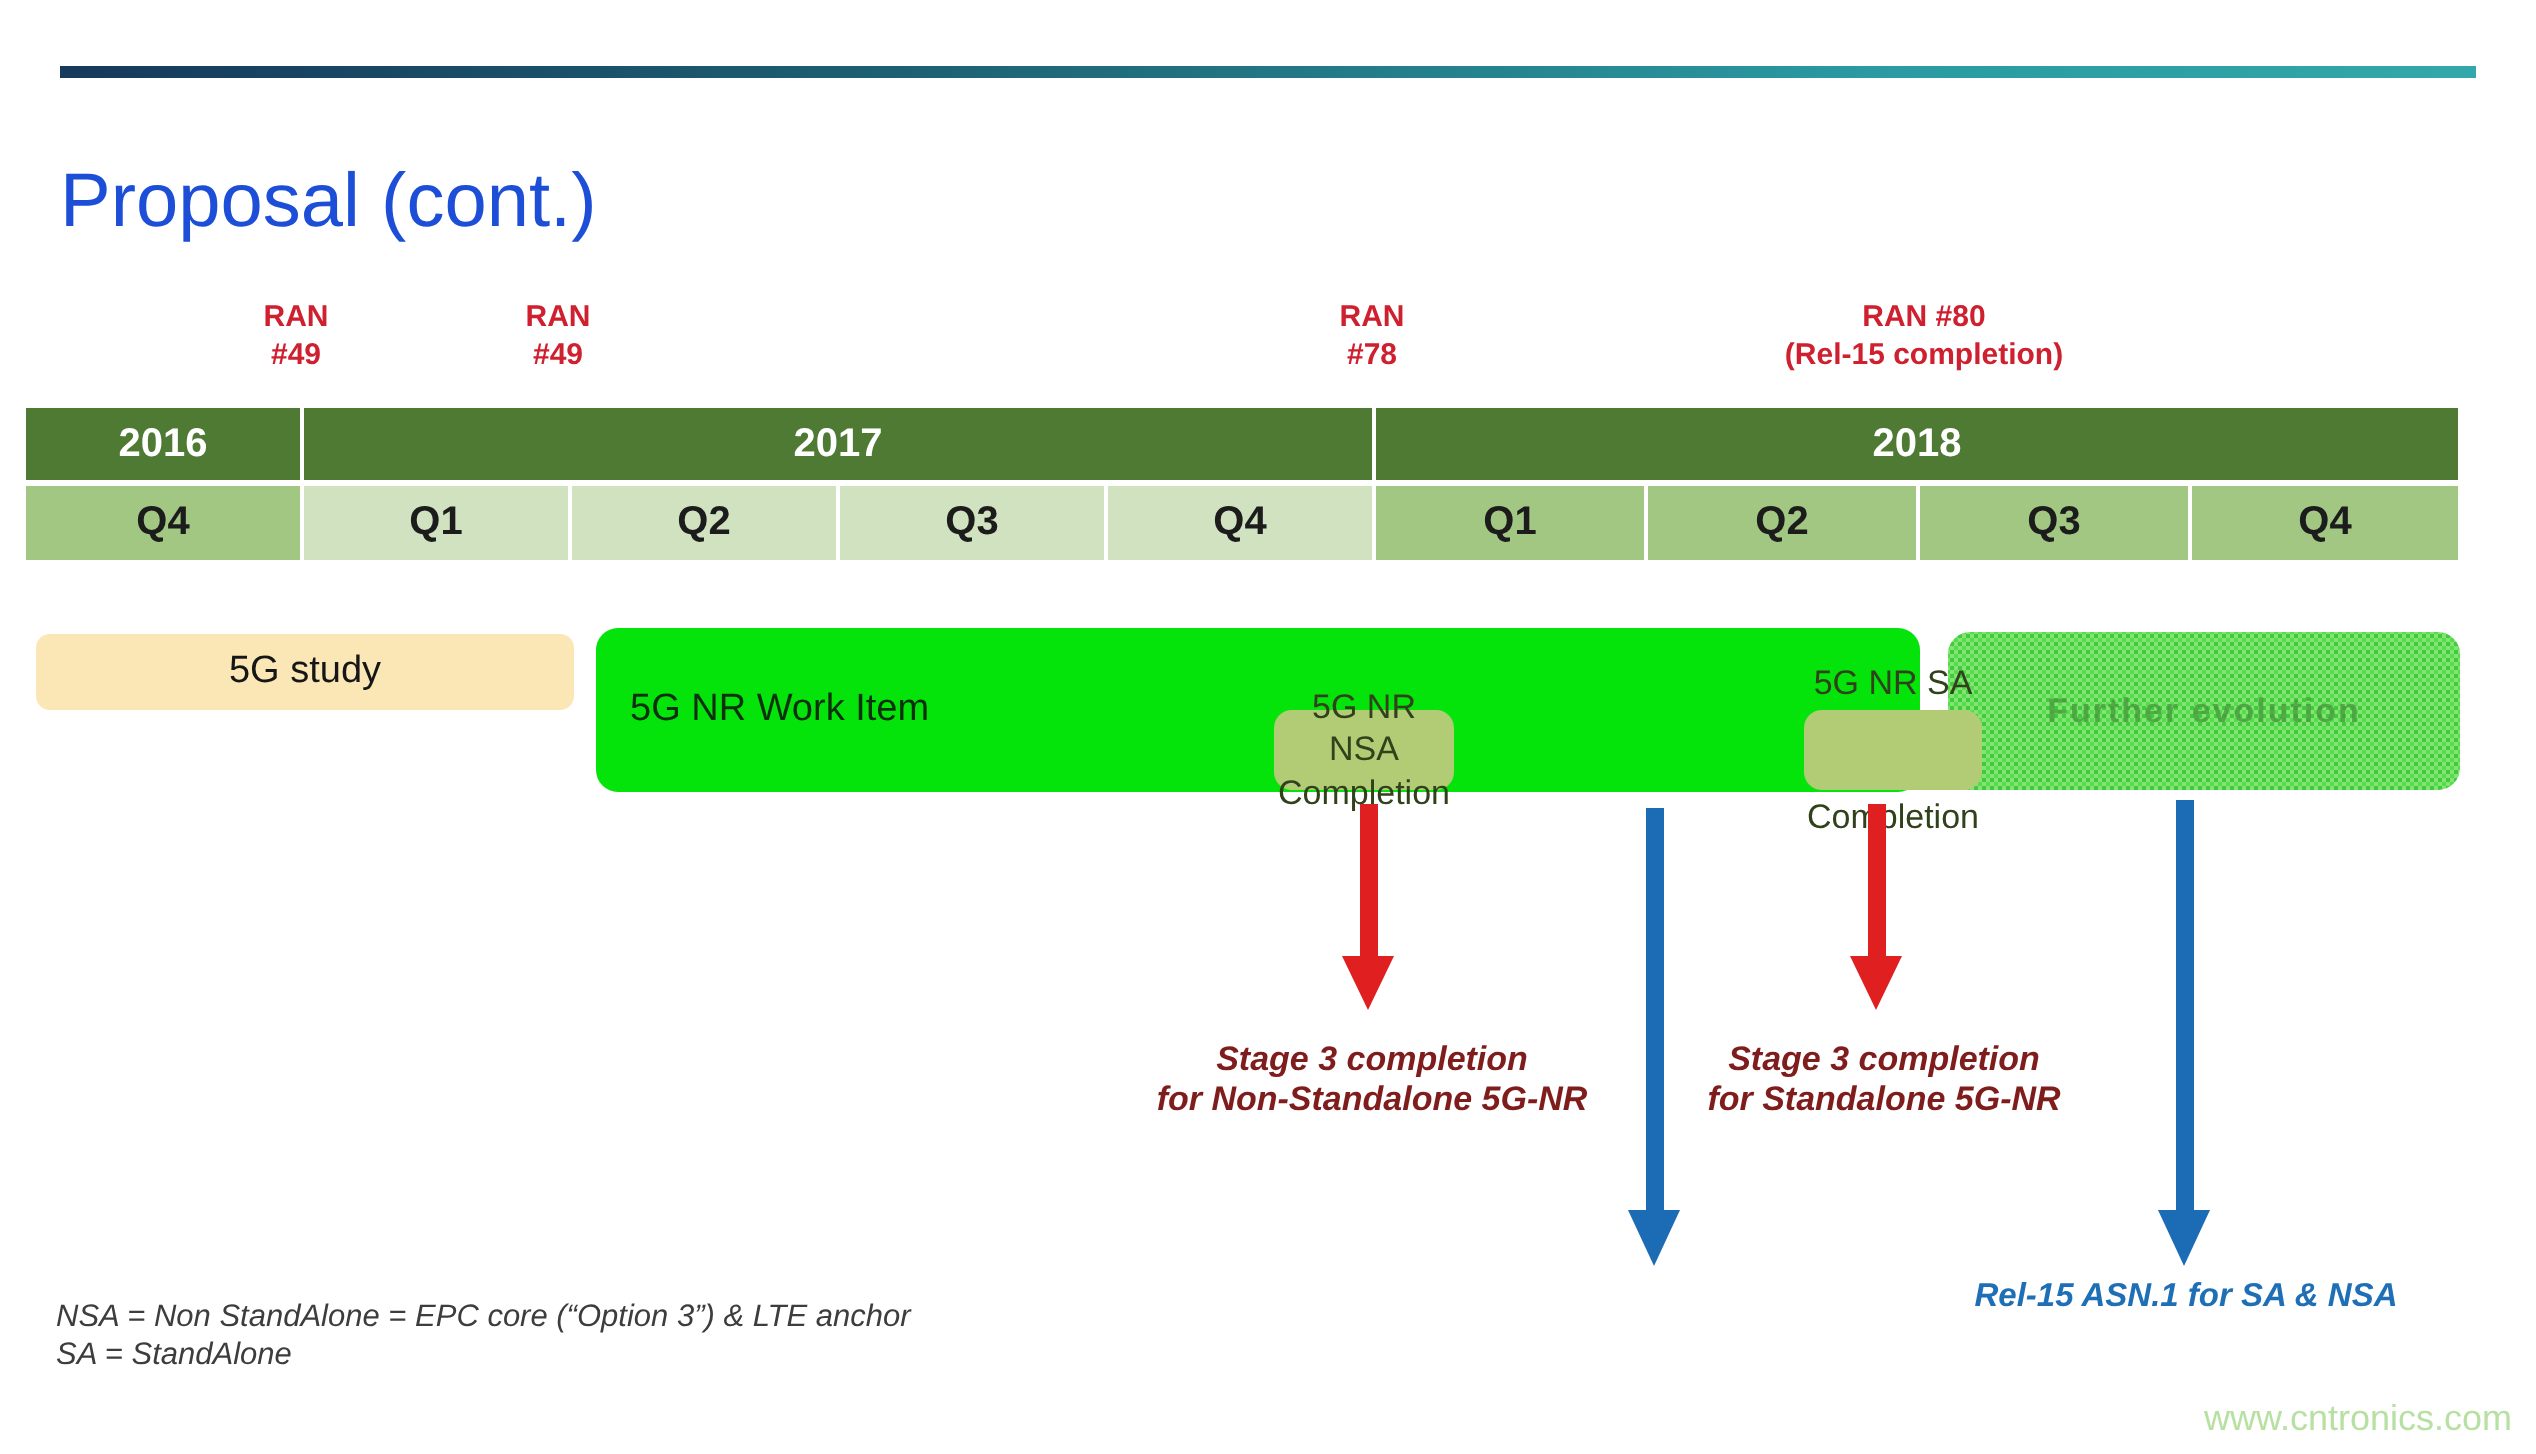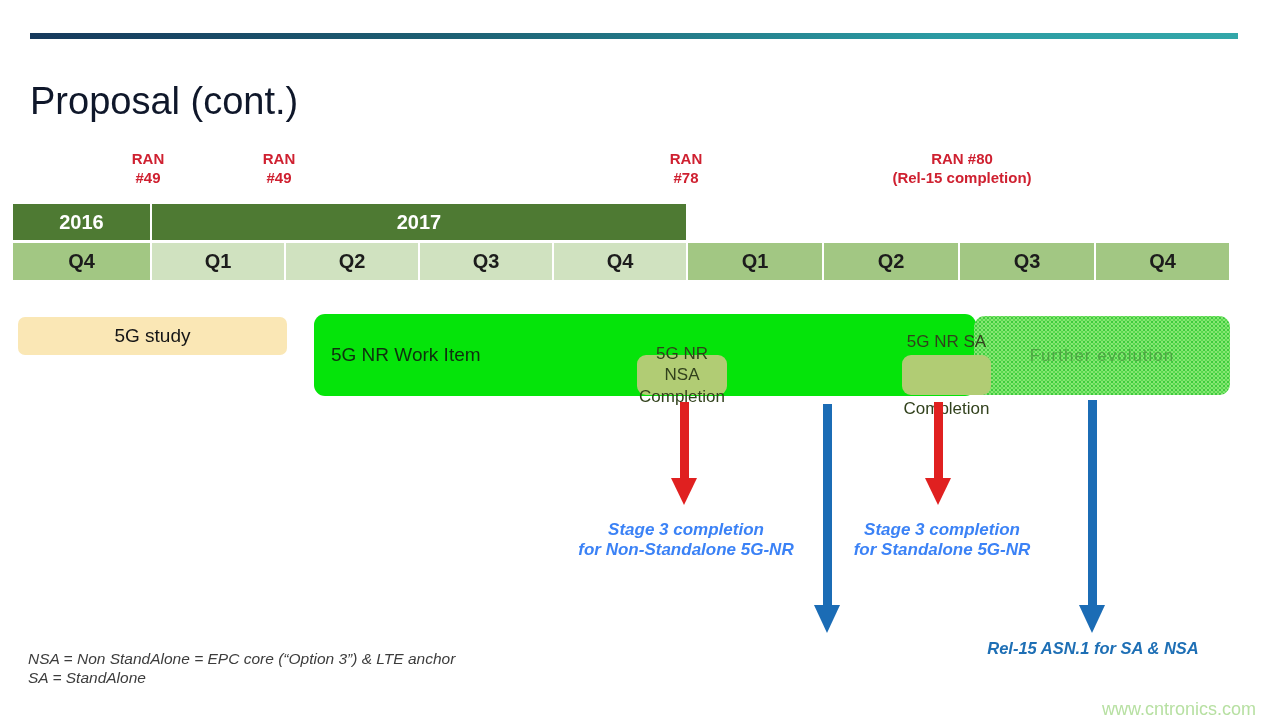--- a/index.html
+++ b/index.html
@@ -7,21 +7,21 @@
   .slide {
     position:relative; width:1268px; height:727px;
     background:#ffffff; overflow:hidden; margin:0 auto;
   }
   .top-rule {
     position:absolute; left:30px; top:33px; width:1208px; height:6px;
     background:linear-gradient(90deg, #16395c 0%, #1d6073 35%, #2b9aa2 75%, #33a7a9 100%);
   }
   .title {
     position:absolute; left:30px; top:80px;
-    font-size:38px; font-weight:400; color:#0f172a; letter-spacing:0px;
+    font-size:38px; font-weight:400; color:#1d4ed8; letter-spacing:0px;
   }
   
   .milestone {
     position:absolute; top:150px; transform:translateX(-50%);
     color:#cf2030; font-weight:bold; font-size:15px; line-height:1.25;
     text-align:center; white-space:nowrap;
   }
   
   .timeline { position:absolute; left:13px; top:204px; width:1216px; }
   .t-row { display:flex; gap:2px; }
@@ -36,36 +36,36 @@
   .q-med { background:#a2c783; }
   .q-light { background:#d0e2c0; }
   
   .bar { position:absolute; border-radius:7px; }
   .bar-study {
     left:18px; top:317px; width:269px; height:38px;
     background:#fae7b5; display:flex; align-items:center; justify-content:center;
     font-size:19px; color:#161616;
   }
   .bar-work {
-    left:314px; top:314px; width:662px; height:82px;
+    left:298px; top:314px; width:662px; height:82px;
     background:#05e40a; border-radius:11px;
     display:flex; align-items:center;
     padding-left:17px; font-size:19px; color:#0e300e;
   }
   .bar-further {
     left:974px; top:316px; width:256px; height:79px; border-radius:11px;
     background-color:#86e673;
     background-image:radial-gradient(#3ecb3e 1.1px, rgba(0,0,0,0) 1.3px),
                      radial-gradient(#57da4e 1.1px, rgba(0,0,0,0) 1.3px);
     background-size:4px 4px, 4px 4px;
     background-position:0 0, 2px 2px;
     display:flex; align-items:center; justify-content:center;
   }
   .bar-further span {
-    font-size:17px; color:rgba(70,150,60,0.75); letter-spacing:1px;
+    font-size:17px; color:rgba(70,150,60,0.75); letter-spacing:1px;font-weight:bold;
   }
   
   .badge {
     position:absolute; top:355px; height:40px; border-radius:9px;
     background:#b1cc74; color:#31411c;
     display:flex; flex-direction:column; align-items:center; justify-content:center;
     font-size:17px; line-height:1.25; text-align:center;
   }
   .badge-nsa { left:637px; width:90px; }
   .badge-sa { left:902px; width:89px;gap:46px; }
@@ -80,21 +80,21 @@
   .red .head { border-top:27px solid #e02020; }
   .blue .shaft { background:#1b6cb5; }
   .blue .head { border-top:28px solid #1b6cb5; }
   .arrow-red-1 { left:671px; top:402px; } .arrow-red-1 .shaft { height:76px; }
   .arrow-red-2 { left:925px; top:402px; } .arrow-red-2 .shaft { height:76px; }
   .arrow-blue-1 { left:814px; top:404px; } .arrow-blue-1 .shaft { height:201px; }
   .arrow-blue-2 { left:1079px; top:400px; } .arrow-blue-2 .shaft { height:205px; }
   
   .caption-red {
     position:absolute; top:520px; transform:translateX(-50%);
-    color:#3b82f6; font-weight:bold; font-style:italic;
+    color:#7f1d1d; font-weight:bold; font-style:italic;
     font-size:17px; line-height:1.18; text-align:center; white-space:nowrap;
   }
   .caption-red-1 { left:686px; }
   .caption-red-2 { left:942px; }
   .caption-blue {
     position:absolute; top:639px; transform:translateX(-50%);
     color:#1e6fb5; font-weight:bold; font-style:italic;
     font-size:16.5px; text-align:center; white-space:nowrap;
   }
   .caption-blue-1 { left:815px; }
@@ -133,20 +133,21 @@
   </div>
   <div class="milestone" style="left:962px">
     <div>RAN #80</div>
     <div>(Rel-15 completion)</div>
   </div>
 
   <div class="timeline">
     <div class="t-row year-row">
       <div class="cell year-cell" style="flex:0 0 137px">2016</div>
       <div class="cell year-cell" style="flex:0 0 534px">2017</div>
+      <div class="cell year-cell" style="flex:1 1 auto">2018</div>
     </div>
     <div class="t-row q-row">
       <div class="cell q-cell q-med" style="flex:0 0 137px">Q4</div>
       <div class="cell q-cell q-light" style="flex:0 0 132px">Q1</div>
       <div class="cell q-cell q-light" style="flex:0 0 132px">Q2</div>
       <div class="cell q-cell q-light" style="flex:0 0 132px">Q3</div>
       <div class="cell q-cell q-light" style="flex:0 0 132px">Q4</div>
       <div class="cell q-cell q-med" style="flex:0 0 134px">Q1</div>
       <div class="cell q-cell q-med" style="flex:0 0 134px">Q2</div>
       <div class="cell q-cell q-med" style="flex:0 0 134px">Q3</div>

